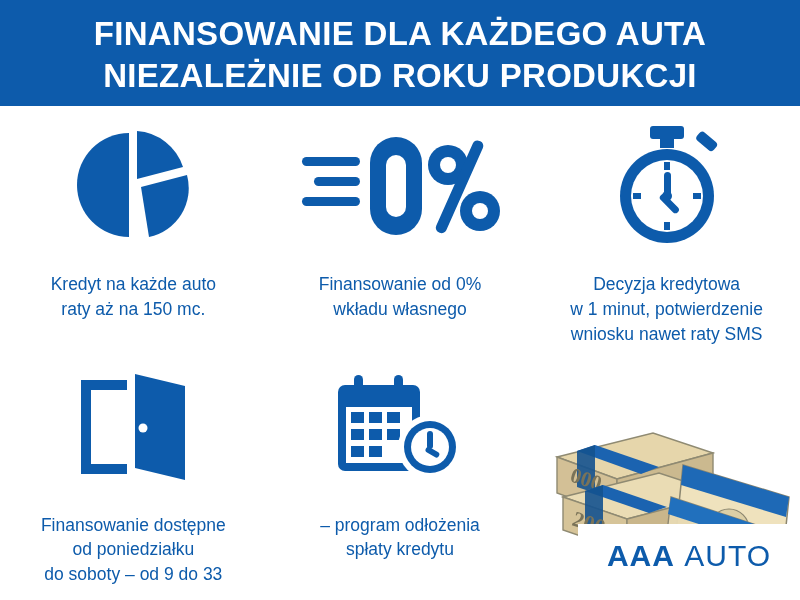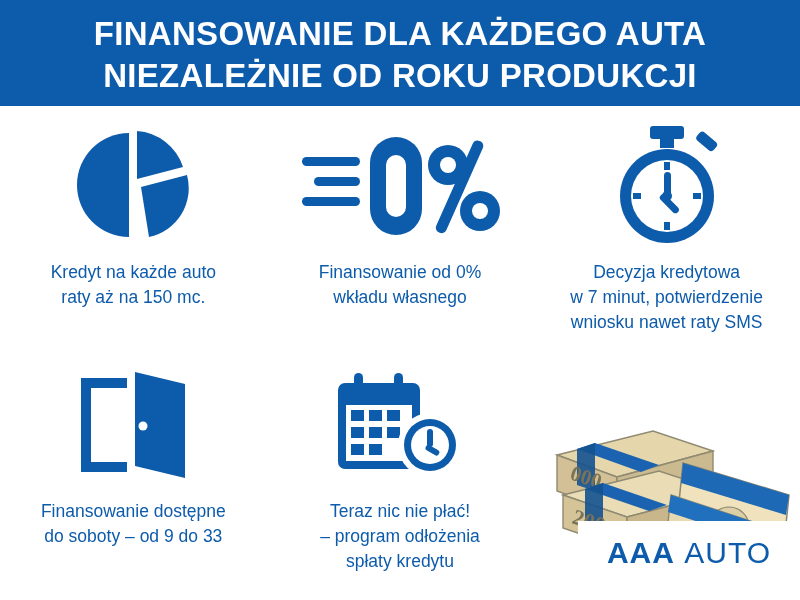--- a/index.html
+++ b/index.html
@@ -52,21 +52,21 @@
     justify-content: flex-start;
     padding-top: 20px;
   }
   .icon-wrap {
     height: 120px;
     display: flex;
     align-items: center;
     justify-content: center;
   }
   .caption {
-    margin-top: 14px;
+    margin-top: 26px;
     text-align: center;
     color: #0d5bab;
     font-size: 17.5px;
     line-height: 1.42;
     font-weight: normal;
     padding: 0 8px;
   }
   .caption .cl { display: block; white-space: nowrap; }
 
   
@@ -161,35 +161,36 @@
           <rect class="blue" x="60" y="48" width="7" height="27" rx="3.5"></rect>
           <rect class="blue" x="62" y="68" width="7" height="24" rx="3.5" transform="rotate(-45 65 80)"></rect>
           <rect class="blue" x="60" y="38" width="6" height="8"></rect>
           <rect class="blue" x="89" y="69" width="8" height="6"></rect>
           <rect class="blue" x="29" y="69" width="8" height="6"></rect>
           <rect class="blue" x="60" y="98" width="6" height="8"></rect>
         </svg>
       </div>
       <div class="caption">
         <span class="cl">Decyzja kredytowa</span>
-        <span class="cl">w 7 minut, potwierdzenie</span>
+        <span class="cl">w 1 minut, potwierdzenie</span>
         <span class="cl">wniosku nawet raty SMS</span>
       </div>
     </div>
 
     <div class="cell">
       <div class="icon-wrap">
         <svg width="120" height="110" viewBox="0 0 120 110" aria-hidden="true">
           <path class="blue" d="M8 8 L54 8 L54 18 L18 18 L18 92 L54 92 L54 102 L8 102 Z"></path>
           <path class="blue" d="M62 2 L112 14 L112 108 L62 96 Z"></path>
           <circle cx="70" cy="56" r="4.5" fill="#ffffff"></circle>
         </svg>
       </div>
       <div class="caption">
         <span class="cl">Finansowanie dostępne</span>
+        <span class="cl">od poniedziałku</span>
         <span class="cl">do soboty – od 9 do 33</span>
       </div>
     </div>
 
     <div class="cell">
       <div class="icon-wrap">
         <svg width="136" height="116" viewBox="0 0 136 116" aria-hidden="true">
           <rect class="blue" x="22" y="6" width="9" height="20" rx="4.5"></rect>
           <rect class="blue" x="62" y="6" width="9" height="20" rx="4.5"></rect>
           <rect class="blue" x="6" y="16" width="82" height="86" rx="7"></rect>
@@ -205,21 +206,20 @@
             <rect x="37" y="77" width="13" height="11"></rect>
           </g>
           <circle cx="98" cy="78" r="32" fill="#ffffff"></circle>
           <circle class="blue" cx="98" cy="78" r="26"></circle>
           <circle cx="98" cy="78" r="19" fill="#ffffff"></circle>
           <rect class="blue" x="95" y="62" width="6" height="18" rx="3"></rect>
           <rect class="blue" x="97" y="76" width="6" height="15" rx="3" transform="rotate(-60 100 83)"></rect>
         </svg>
       </div>
       <div class="caption">
-        <span class="cl">Teraz nic nie płać!</span>
         <span class="cl">– program odłożenia</span>
         <span class="cl">spłaty kredytu</span>
       </div>
     </div>
 
     <div class="cell money-cell">
       <div class="money-art">
         <svg width="267" height="239" viewBox="0 0 267 239" aria-hidden="true" style="position:absolute;left:0;top:0;">
 
           <g>

